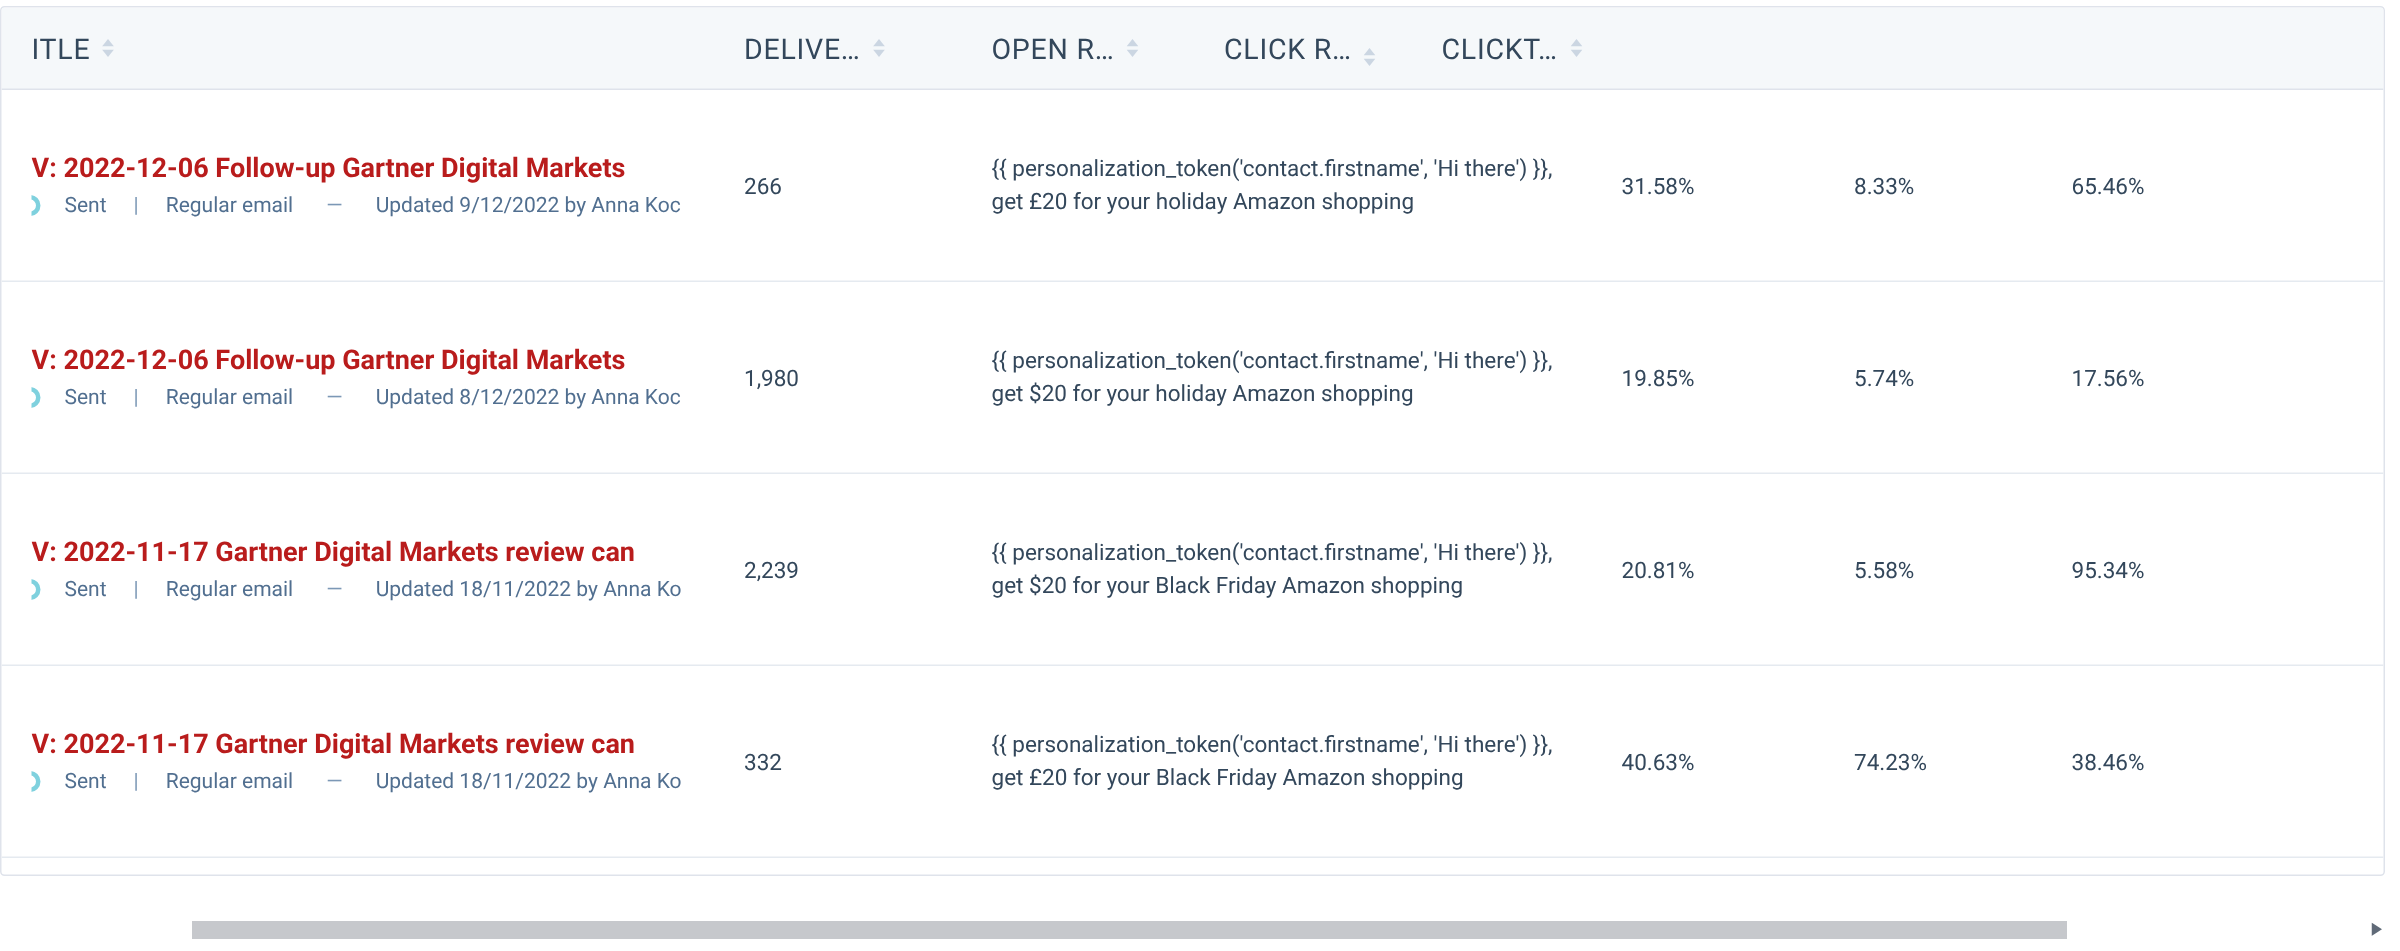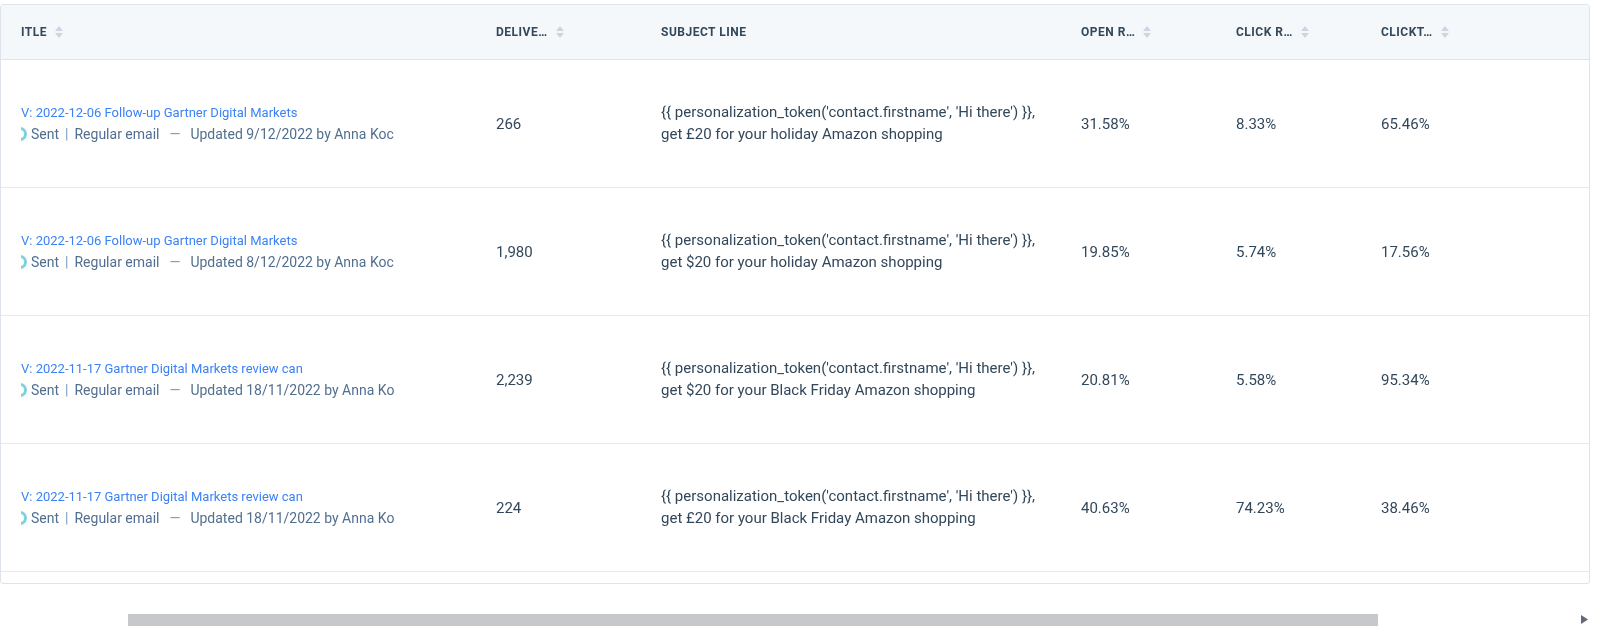--- a/index.html
+++ b/index.html
@@ -25,62 +25,62 @@
     overflow: hidden;
     position: relative;
   }
   .thead {
     display: flex;
     align-items: center;
     background: #f5f8fa;
     border-bottom: 1px solid #dfe3eb;
     height: 55px;
     letter-spacing: 0.5px;
-    font-weight: 700;
-    font-size: 12px;
+    font-weight: 400;
+    font-size: 19px;
     color: #33475b;
     text-transform: uppercase;
   }
   .th { display: flex; align-items: center; padding: 0 0 0 0; overflow: hidden; white-space: nowrap; text-overflow: ellipsis; }
   .th .label { overflow: hidden; text-overflow: ellipsis; }
   .sort-icon {
     display: inline-flex; flex-direction: column; margin-left: 8px; gap: 2px;
   }
   .sort-icon svg { display: block; }
   .col-title    { width: 495px; padding-left: 20px; }
   .col-deliv    { width: 165px; }
   .col-subject  { width: 420px; }
   .col-open     { width: 155px; }
-  .col-click    { width: 145px; }
+  .col-click    { width: 145px; align-items: flex-end; }
   .col-clickt   { width: 140px; }
   .tbody { }
   .row {
     display: flex;
     align-items: center;
     border-bottom: 1px solid #e5eaf0;
     min-height: 128px;
     padding: 16px 0;
     font-size: 15px;
     color: #33475b;
   }
   .cell { padding-right: 12px; overflow: hidden; }
   .cell.col-title { padding-left: 20px; overflow: hidden; }
   .title-link {
-    color: #3b82f6;
-    font-weight: 400;
-    font-size: 13px;
+    color: #b91c1c;
+    font-weight: 700;
+    font-size: 18px;
     white-space: nowrap;
     overflow: hidden;
     text-overflow: clip;
     display: block;
     max-width: 460px;
     cursor: pointer;
   }
   .meta-row {
-    display: flex; align-items: center; gap: 0;
+    display: flex; align-items: center; gap: 12px;
     margin-top: 6px;
     color: #516f90;
     font-size: 14px;
     white-space: nowrap;
     overflow: hidden;
   }
   .status-dot {
     width: 14px; height: 14px; border-radius: 50%;
     border: 3px solid #7fd1de;
     background: transparent;
@@ -141,23 +141,20 @@
         <span class="label">DELIVE…</span>
         <span class="sort-icon">
           <svg width="8" height="5">
               <polygon points="4,0 8,5 0,5" fill="#cbd6e2"></polygon>
             </svg>
           <svg width="8" height="5">
               <polygon points="0,0 8,0 4,5" fill="#cbd6e2"></polygon>
             </svg>
         </span>
       </div>
-      <div class="th col-subject">
-        <span class="label">SUBJECT LINE</span>
-      </div>
       <div class="th col-open">
         <span class="label">OPEN R…</span>
         <span class="sort-icon">
           <svg width="8" height="5">
               <polygon points="4,0 8,5 0,5" fill="#cbd6e2"></polygon>
             </svg>
           <svg width="8" height="5">
               <polygon points="0,0 8,0 4,5" fill="#cbd6e2"></polygon>
             </svg>
         </span>
@@ -247,21 +244,21 @@
             <a class="title-link">V: 2022-11-17 Gartner Digital Markets review can</a>
             <div class="meta-row">
               <span class="status-dot"></span>
               <span>Sent</span>
               <span class="meta-sep">|</span>
               <span>Regular email</span>
               <span class="meta-dash">—</span>
               <span>Updated 18/11/2022 by Anna Ko</span>
             </div>
           </div>
-          <div class="cell col-deliv">224</div>
+          <div class="cell col-deliv">332</div>
           <div class="cell col-subject">{{ personalization_token('contact.firstname', 'Hi there') }}, get £20 for your Black Friday Amazon shopping</div>
           <div class="cell col-open">40.63%</div>
           <div class="cell col-click">74.23%</div>
           <div class="cell col-clickt">38.46%</div>
         </div>
       </div>
 
   </div>
 
   <div class="scrollbar-horizontal">

